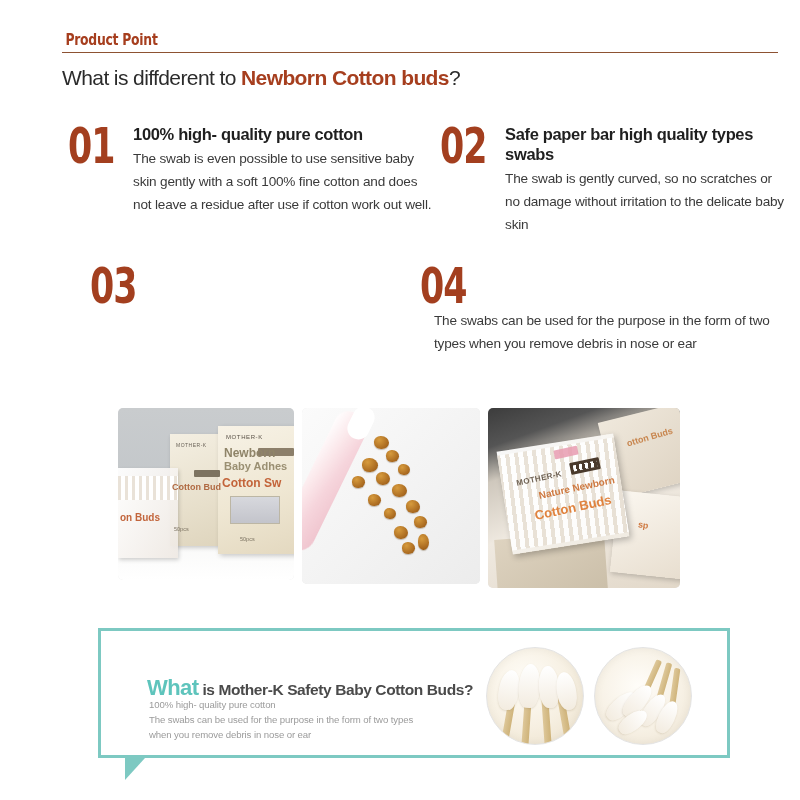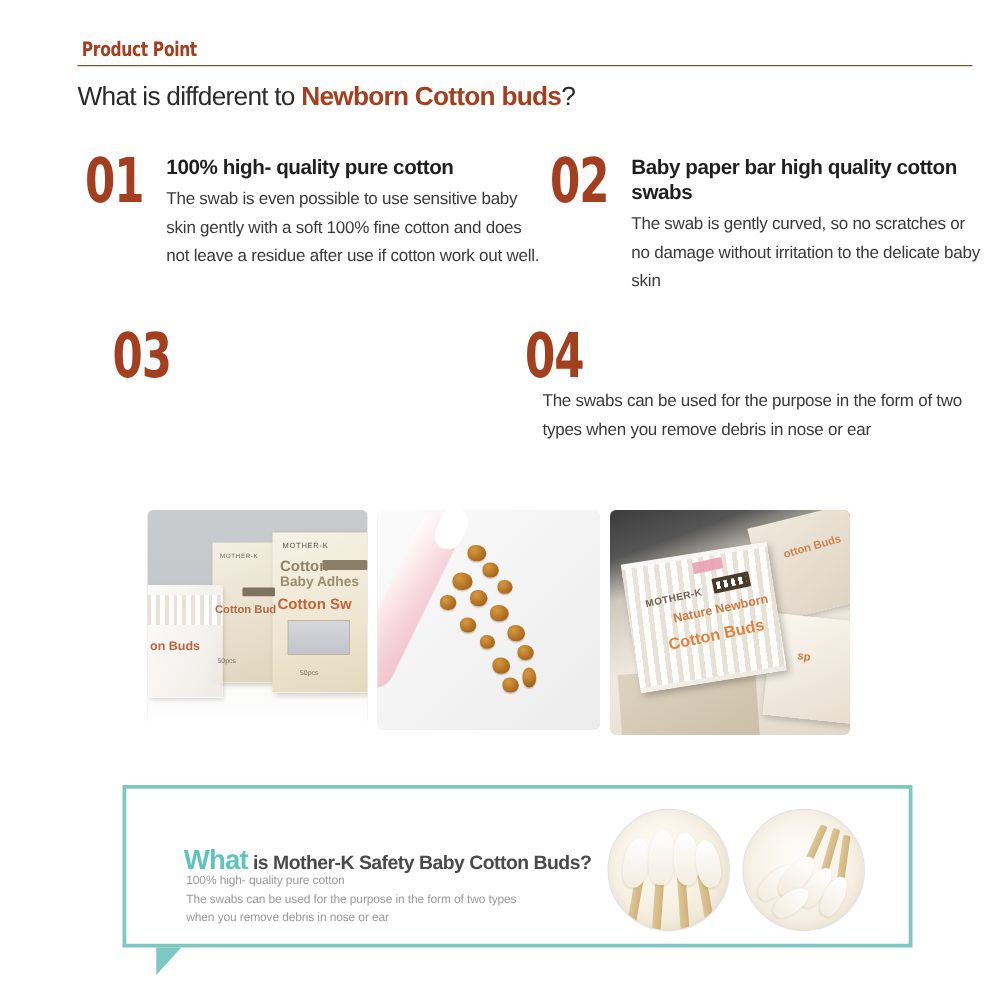--- a/index.html
+++ b/index.html
@@ -349,21 +349,21 @@
     <div class="fnum">01</div>
     <div class="fbody">
       <p class="ftitle">100% high- quality pure cotton</p>
       <p class="ftext">The swab is even possible to use sensitive baby skin gently with a soft 100% fine cotton and does not leave a residue after use if cotton work out well.</p>
     </div>
   </div>
 
   <div class="feature f02">
     <div class="fnum">02</div>
     <div class="fbody">
-      <p class="ftitle">Baby paper bar high quality cotton swabs</p>
+      <p class="ftitle">Safe paper bar high quality types swabs</p>
       <p class="ftext">The swab is gently curved, so no scratches or no damage without irritation to the delicate baby skin</p>
     </div>
   </div>
 
   <div class="feature f03">
     <div class="fnum">03</div>
     <div class="fbody">
     </div>
   </div>
 
@@ -381,21 +381,21 @@
   <div class="photo p1">
     <div class="p1-bg"></div>
     <div class="p1-box-a"></div>
     <div class="p1-box-b"></div>
     <div class="p1-badge"></div>
     <div class="p1-badge2"></div>
     <div class="p1-win"></div>
     <div class="p1-pack"></div>
     <span class="lbl p1-mk1">MOTHER-K</span>
     <span class="lbl p1-mk2">MOTHER-K</span>
-    <span class="lbl p1-t1">Cotton</span>
+    <span class="lbl p1-t1">Newborn</span>
     <span class="lbl p1-t2">Baby Adhes</span>
     <span class="lbl p1-t3">Cotton Sw</span>
     <span class="lbl p1-t4">Cotton Bud</span>
     <span class="lbl p1-t5">on Buds</span>
     <span class="lbl p1-t6">50pcs</span>
     <span class="lbl p1-t7">50pcs</span>
   </div>
 
   <div class="photo p2">
     <div class="p2-bg"></div>

